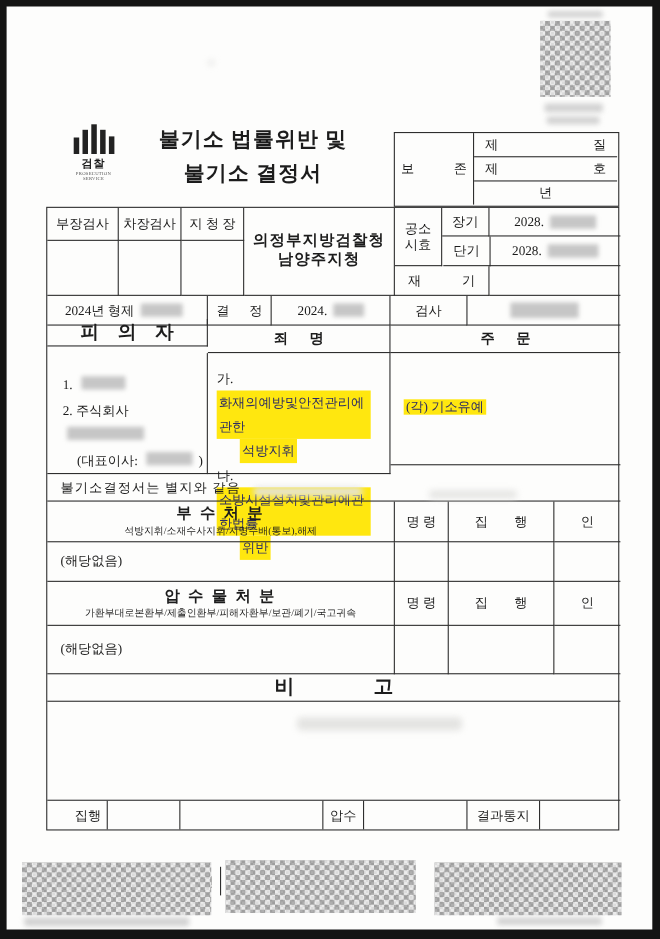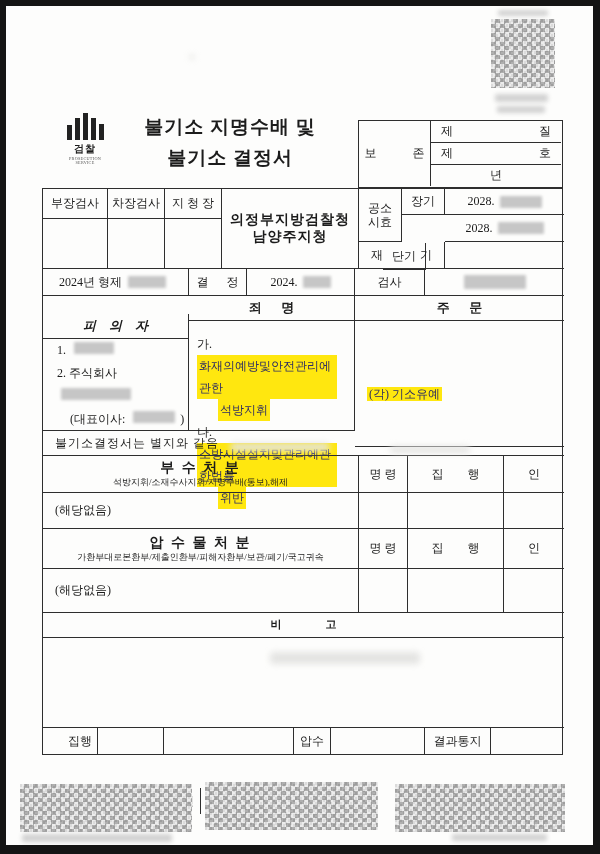--- a/index.html
+++ b/index.html
@@ -52,21 +52,21 @@
         <i style="height:22px"></i>
         <i style="height:27px"></i>
         <i style="height:22px"></i>
         <i style="height:16px"></i>
     </div>
     <div class="kr">검찰</div>
     <div class="en">PROSECUTION SERVICE</div>
   </div>
 
   <div class="title">
-    <div class="t1">불기소 지명수배 및</div>
+    <div class="t1">불기소 법률위반 및</div>
     <div class="t2">불기소 결정서</div>
   </div>
 
   <div class="tbl" style="left:358px; top:120px; width:205px; height:68px;">
     <div class="c br ctr pre" style="left:0; top:0; width:72px; height:65px;">보            존</div>
     <div class="c bb sb" style="left:72px; top:0; width:130px; height:22px; padding:0 10px;">
       <span>제</span>
       <span>질</span>
     </div>
     <div class="c bb sb" style="left:72px; top:22px; width:130px; height:22px; padding:0 10px;">
@@ -90,21 +90,21 @@
     </div>
     <div class="c br bb ctr col2" style="left:316px; top:0; width:43px; height:53px;">
       <div>공소</div>
       <div>시효</div>
     </div>
     <div class="c br bb ctr" style="left:359px; top:0; width:43px; height:26px;">장기</div>
     <div class="c bb ctr" style="left:402px; top:0; width:119px; height:26px; gap:5px;">
       <span>2028.</span>
       <span class="redact" style="width:42px; height:12px;"></span>
     </div>
-    <div class="c br bb ctr" style="left:340px; top:26px; width:43px; height:27px;margin-top:28px;">단기</div>
+    <div class="c br bb ctr" style="left:360px; top:26px; width:43px; height:27px;">단기</div>
     <div class="c bb ctr" style="left:402px; top:26px; width:119px; height:27px; gap:5px;">
       <span>2028.</span>
       <span class="redact" style="width:46px; height:12px;"></span>
     </div>
     <div class="c br bb sb" style="left:316px; top:53px; width:86px; height:27px; padding:0 12px;">
       <span>재</span>
       <span>기</span>
     </div>
     <div class="c bb" style="left:402px; top:53px; width:119px; height:27px;"></div>
 
@@ -115,21 +115,21 @@
     <div class="c br bb ctr pre" style="left:146px; top:80px; width:58px; height:27px;">결      정</div>
     <div class="c br bb ctr" style="left:204px; top:80px; width:108px; height:27px; gap:5px;">
       <span>2024.</span>
       <span class="redact" style="width:28px; height:12px;"></span>
     </div>
     <div class="c br bb ctr" style="left:312px; top:80px; width:70px; height:27px;">검사</div>
     <div class="c bb ctr" style="left:382px; top:80px; width:139px; height:27px;">
       <span class="redact" style="width:62px; height:14px;"></span>
     </div>
 
-    <div class="c br bb ctr pre b" style="left:0; top:125px; width:146px; height:25px; font-size:13px;font-style:italic;">피    의    자</div>
+    <div class="c br bb ctr pre b" style="left:0; top:101px; width:146px; height:25px; font-size:17px;">피    의    자</div>
     <div class="c br bb ctr pre b" style="left:146px; top:107px; width:166px; height:25px; font-size:13px;">죄      명</div>
     <div class="c bb ctr pre b" style="left:312px; top:107px; width:209px; height:25px; font-size:13px;">주      문</div>
 
     <div class="c br bb" style="left:0; top:132px; width:146px; height:110px; align-items:flex-start; padding:18px 0 0 14px;">
       <div style="line-height:23px;">
         <div>
           <span>1.</span>
           <span class="redact" style="width:40px; height:12px; margin-left:5px;"></span>
         </div>
         <div>
@@ -155,21 +155,21 @@
         </div>
         <div>
           <span>나.</span>
           <span class="hl">소방시설설치및관리에관한법률</span>
         </div>
         <div style="padding-left:21px;">
           <span class="hl">위반</span>
         </div>
       </div>
     </div>
-    <div class="c bb" style="left:312px; top:148px; width:209px; height:110px; align-items:flex-start; padding:50px 0 0 12px;">
+    <div class="c bb" style="left:312px; top:124px; width:209px; height:110px; align-items:flex-start; padding:50px 0 0 12px;">
       <span class="hl">(각) 기소유예</span>
     </div>
 
     <div class="c bb" style="left:0; top:242px; width:521px; height:25px; padding-left:12px; letter-spacing:1px;">불기소결정서는 별지와 같음</div>
 
     <div class="c br bb ctr col2" style="left:0; top:267px; width:316px; height:37px;">
       <div class="b" style="font-size:14px; letter-spacing:2px;">부 수 처 분</div>
       <div class="small">석방지휘/소재수사지휘/지명수배(통보),해제</div>
     </div>
     <div class="c br bb ctr pre" style="left:316px; top:267px; width:49px; height:37px;">명 령</div>
@@ -187,21 +187,21 @@
     </div>
     <div class="c br bb ctr pre" style="left:316px; top:340px; width:49px; height:40px;">명 령</div>
     <div class="c br bb ctr pre" style="left:365px; top:340px; width:96px; height:40px;">집        행</div>
     <div class="c bb ctr" style="left:461px; top:340px; width:60px; height:40px;">인</div>
 
     <div class="c br bb" style="left:0; top:380px; width:316px; height:44px; padding-left:12px;">(해당없음)</div>
     <div class="c br bb" style="left:316px; top:380px; width:49px; height:44px;"></div>
     <div class="c br bb" style="left:365px; top:380px; width:96px; height:44px;"></div>
     <div class="c bb" style="left:461px; top:380px; width:60px; height:44px;"></div>
 
-    <div class="c bb ctr pre b" style="left:0; top:424px; width:521px; height:25px; font-size:11px;">비                고</div>
+    <div class="c bb ctr pre b" style="left:0; top:424px; width:521px; height:25px; font-size:18px;">비                고</div>
 
     <div class="c bb" style="left:0; top:449px; width:521px; height:90px;"></div>
 
     <div class="c br ctr" style="left:0; top:539px; width:35px; height:26px;margin-left:20px;">집행</div>
     <div class="c br" style="left:35px; top:539px; width:86px; height:26px;"></div>
     <div class="c br ctr" style="left:121px; top:563px; width:37px; height:26px;margin-top:36px;">사건</div>
     <div class="c br" style="left:158px; top:539px; width:93px; height:26px;"></div>
     <div class="c br ctr" style="left:251px; top:539px; width:37px; height:26px;">압수</div>
     <div class="c br" style="left:288px; top:539px; width:94px; height:26px;"></div>
     <div class="c br ctr" style="left:382px; top:539px; width:66px; height:26px;">결과통지</div>

